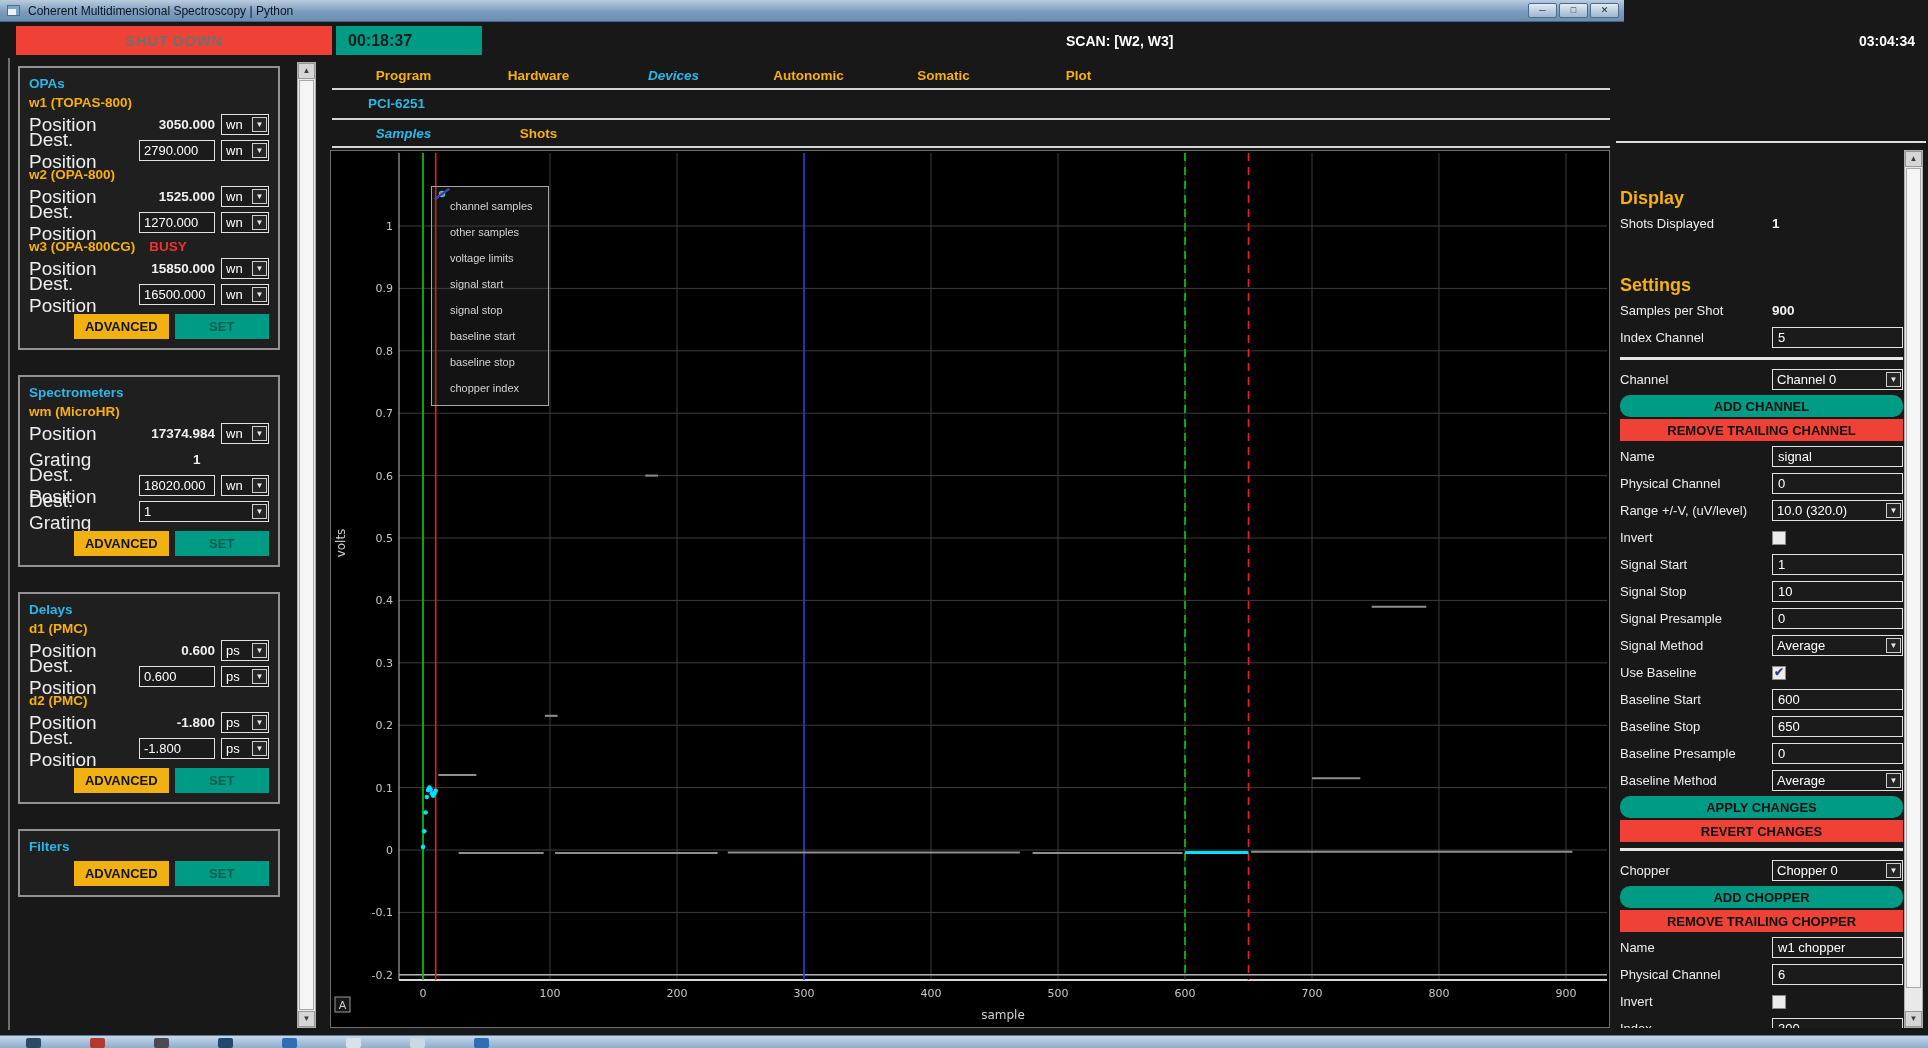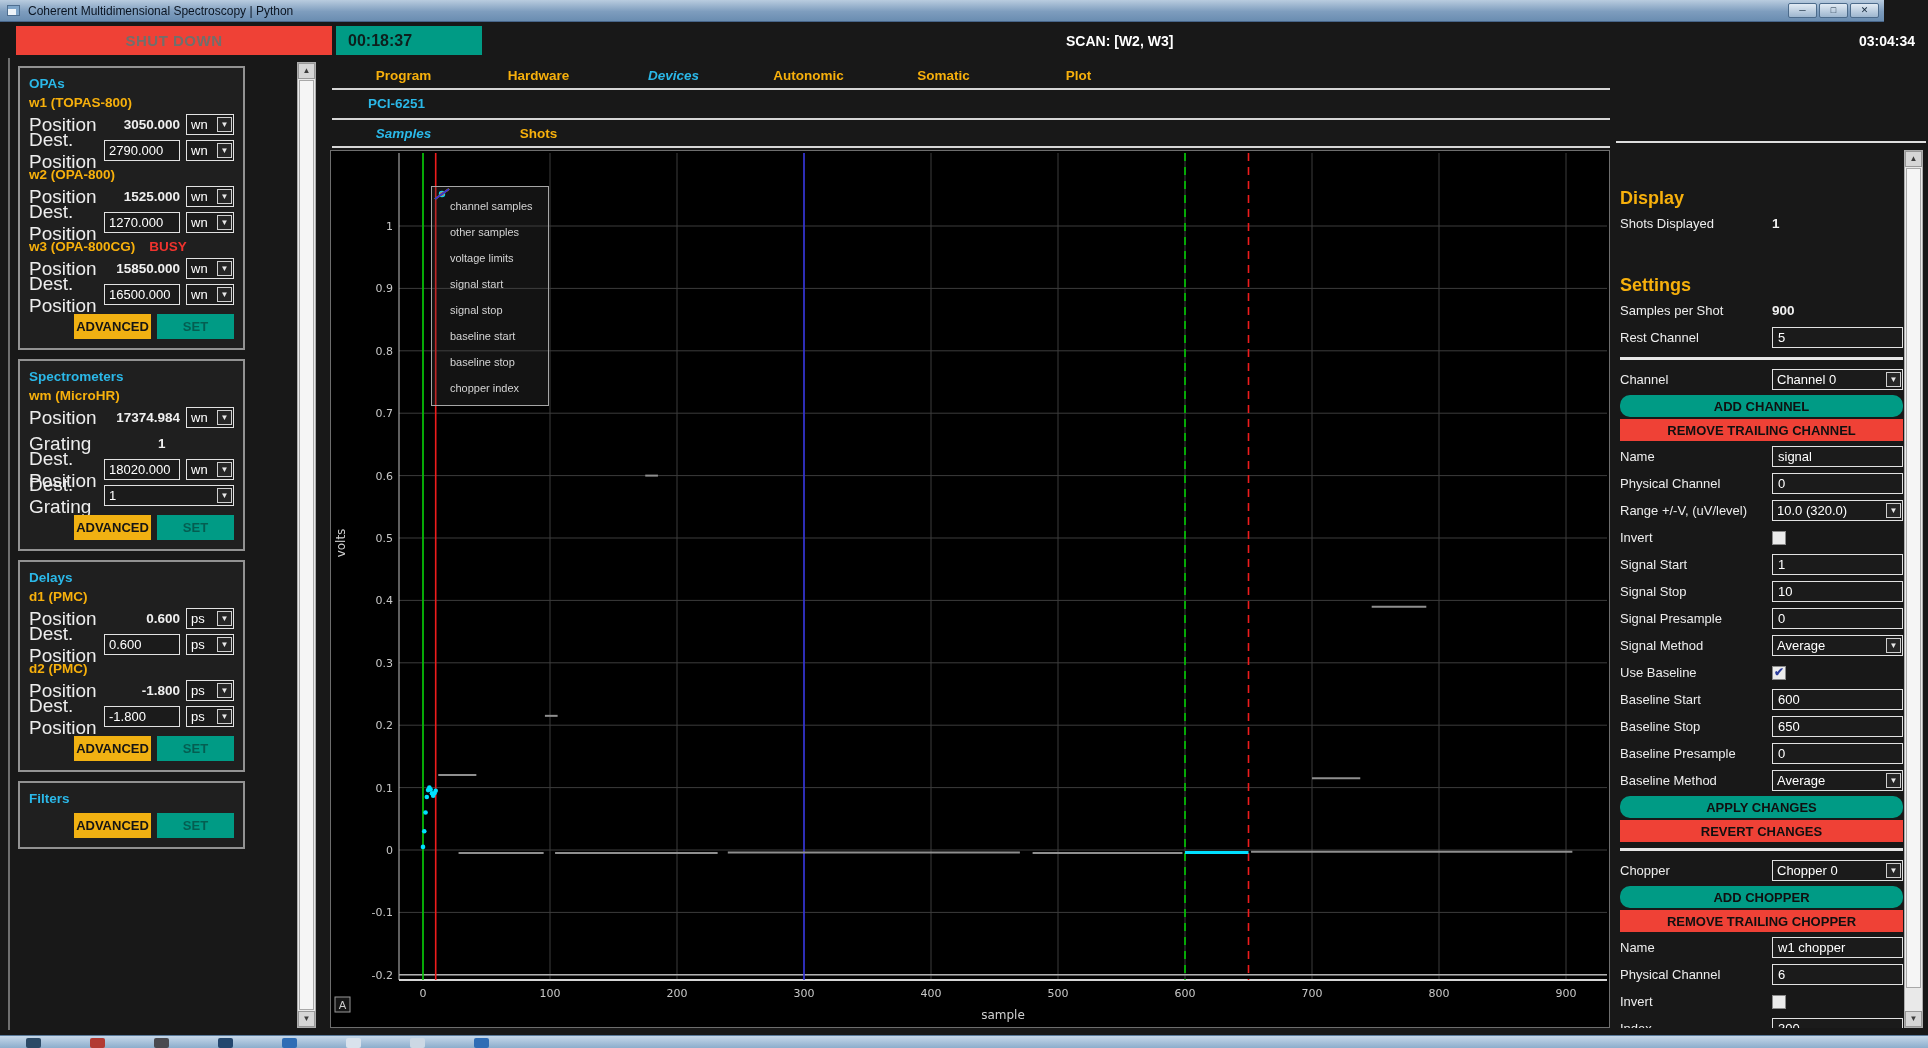--- a/index.html
+++ b/index.html
@@ -6,21 +6,21 @@
     --teal:#009b85; --red:#ef4136; --amber:#f1b112; --yellow:#f7b00c;
     --cyan:#2bb8e8; --busy:#f0332e; --txt:#f0f0f0;
   }
   *{box-sizing:border-box;}
   html,body{margin:0;padding:0;}
   body{width:1928px;height:1048px;background:#181818;overflow:hidden;position:relative;
        font-family:"Liberation Sans",sans-serif;color:var(--txt);}
   .abs{position:absolute;}
 
   
-  #titlebar{left:0;top:0;width:1884px;height:22px;
+  #titlebar{left:0;top:0;width:1624px;height:22px;
     background:linear-gradient(#b9ccdf,#7e9dbe 55%,#6a8db1);
     border-bottom:1px solid #47658a;display:flex;align-items:center;}
   #title-icon{width:13px;height:11px;margin-left:7px;background:#eef3f8;
     border:1px solid #4e6e90;box-shadow:inset -3px 3px 0 #7fa5c9;}
   #title-text{margin-left:8px;font-size:12px;color:#0b1522;}
   #win-btns{position:absolute;right:5px;top:3px;display:flex;gap:2px;}
   .win-btn{width:29px;height:15px;background:linear-gradient(#e2ebf4,#9db6cf);
     border:1px solid #4c6b8b;border-radius:2px;font-size:9px;line-height:13px;
     text-align:center;color:#142countdown840;color:#14283c;}
 
@@ -31,21 +31,21 @@
   #runtime-box{left:336px;top:26px;width:146px;height:29px;background:var(--teal);
     display:flex;align-items:center;font-weight:bold;font-size:16px;color:#0d1f1d;
     padding-left:12px;}
   #scan-label{left:1066px;top:26px;height:29px;display:flex;align-items:center;
     font-weight:bold;font-size:14px;color:#fff;}
   #clock-label{left:1790px;top:26px;width:125px;height:29px;display:flex;align-items:center;
     justify-content:flex-end;font-weight:bold;font-size:14px;color:#fff;}
 
   
   #left-frame{left:8px;top:58px;width:287px;height:972px;border-left:2px solid #6f6f6f;}
-  #left-sections{left:18px;top:66px;width:227px;display:flex;flex-direction:column;gap:9px;}
+  #left-sections{left:18px;top:66px;width:262px;display:flex;flex-direction:column;gap:25px;}
   .hwbox{border:2px solid #929292;background:#1f1f1f;padding:5px 9px 9px;}
   .sec-title{color:var(--cyan);font-weight:bold;font-size:13.5px;margin:3px 0 2px;}
   .grp-name-row{margin:4px 0 2px;display:flex;align-items:center;}
   .grp-name{color:var(--yellow);font-weight:bold;font-size:13.5px;}
   .grp-status{color:var(--busy);font-weight:bold;font-size:13.5px;margin-left:14px;}
   .hw-row{display:flex;align-items:center;height:25px;margin:1px 0;gap:6px;}
   .hw-label{flex:1;font-size:19px;color:#ededed;}
   .hw-value{width:76px;text-align:right;font-weight:bold;font-size:13.5px;white-space:nowrap;overflow:hidden;}
   .hw-value.left{text-align:left;}
   .fld{background:#1b1b1b;border:1px solid #e2e2e2;height:21px;display:flex;
@@ -454,21 +454,21 @@
     <div class="rp-row">
       <span class="rp-label">Shots Displayed</span>
       <span class="rp-readout">1</span>
     </div>
     <div class="rp-header">Settings</div>
     <div class="rp-row">
       <span class="rp-label">Samples per Shot</span>
       <span class="rp-readout">900</span>
     </div>
     <div class="rp-row">
-      <span class="rp-label">Rest Channel</span>
+      <span class="rp-label">Index Channel</span>
       <div class="fld rp-input">5</div>
     </div>
     <div class="rp-divider"></div>
     <div class="rp-row">
       <span class="rp-label">Channel</span>
       <div class="fld select wide rp-select">
         <span class="sel-text">Channel 0</span>
         <span class="sel-arrow">▼</span>
       </div>
     </div>

